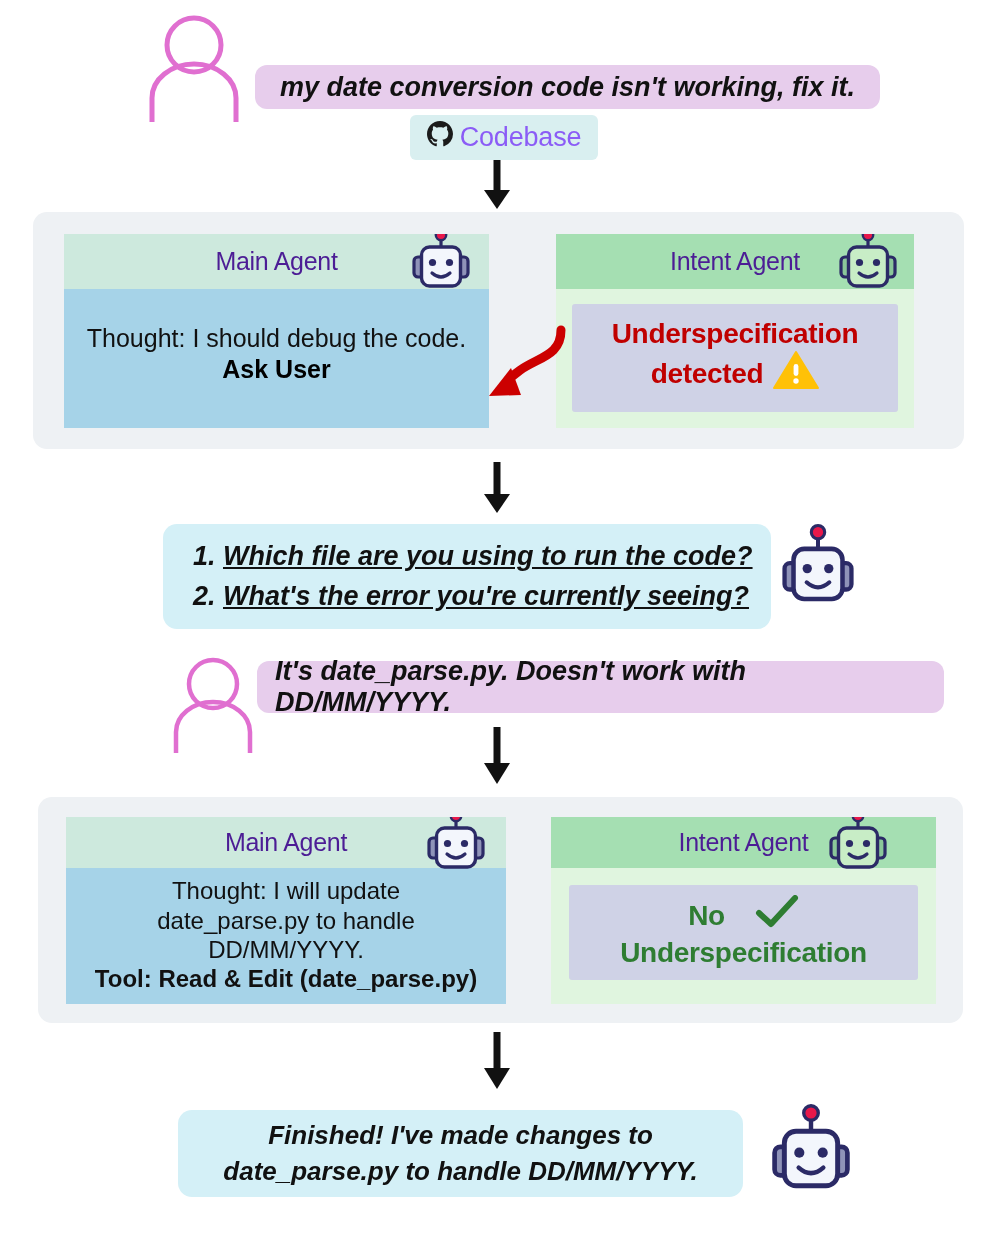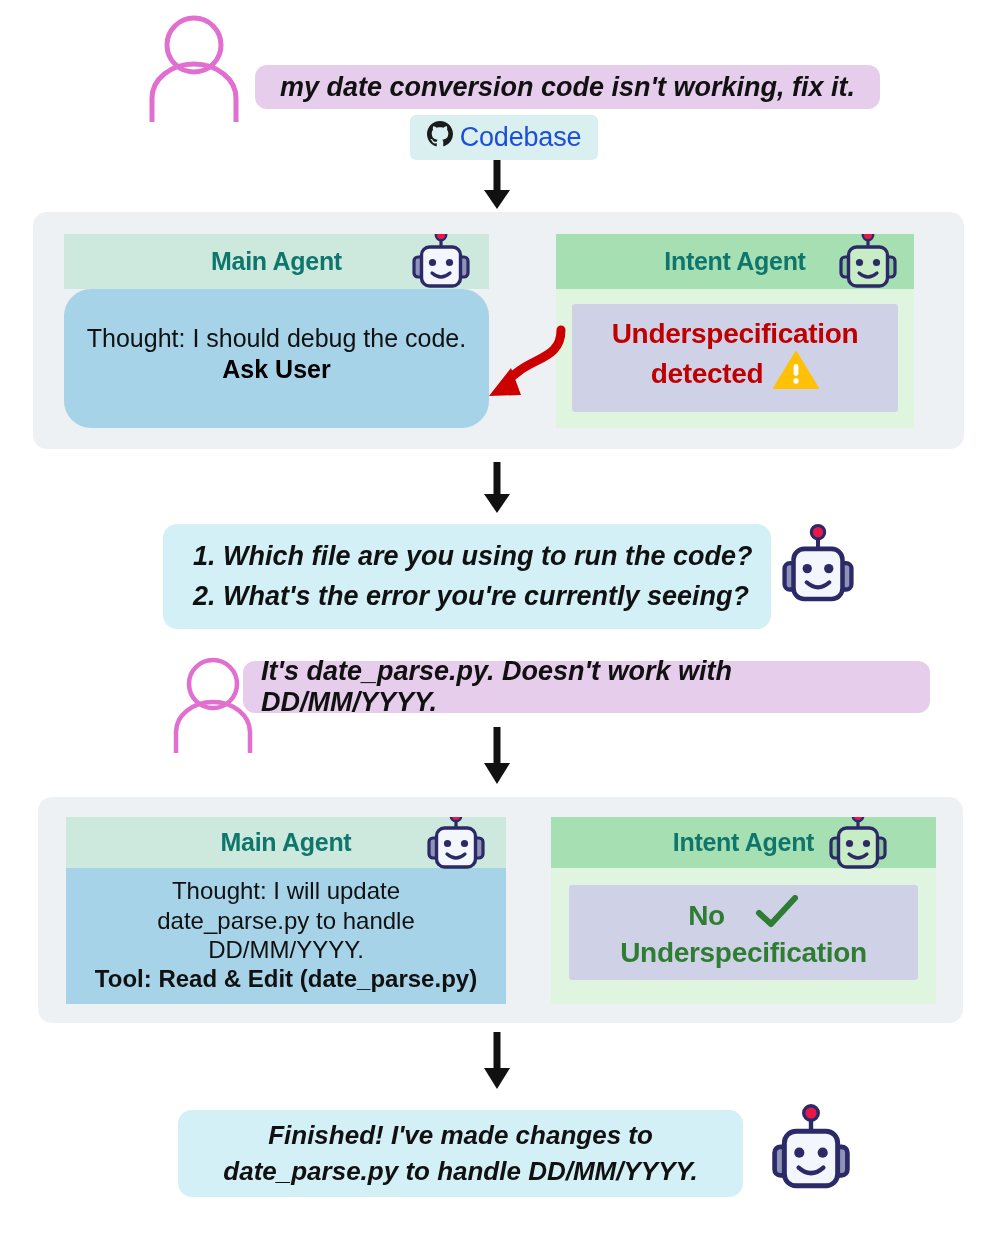--- a/index.html
+++ b/index.html
@@ -53,21 +53,21 @@
     background: #d9eff0;
     border-radius: 6px;
     display: flex;
     align-items: center;
     justify-content: center;
     gap: 7px;
     box-sizing: border-box;
     padding: 3px 12px;
     font-size: 27px;
     letter-spacing: -0.2px;
-    color: #1d4ed8;
+    color: #8b5cf6;
   }
 
   
   .arrow-down svg { display:block; }
 
   
   .panel-group {
     background: #eef1f4;
     border-radius: 14px;
     box-sizing: border-box;
@@ -79,24 +79,24 @@
     overflow: hidden;
   }
   .card-header {
     display: flex;
     align-items: center;
     justify-content: center;
     position: relative;
     box-sizing: border-box;
   }
   .card-header .title {
-    font-weight: bold;
+    font-weight: normal;
     font-size: 25px;
     letter-spacing: -0.3px;
-    color: #0f766e;
+    color: #4c1d95;
   }
   .card-header .bot {
     position: absolute;
   }
   .main-header { background: #cde9dd; }
   .intent-header { background: #a5dfb2; }
   .main-body {
     background: #a6d3e8;
     flex: 1;
     box-sizing: border-box;
@@ -203,21 +203,21 @@
             <circle cx="36" cy="9" r="5.2" fill="#e8184a" stroke="#2b2a66" stroke-width="2.4"></circle>
             <rect x="9" y="31" width="10" height="20" rx="4" fill="#8f93b8" stroke="#2b2a66" stroke-width="3.2"></rect>
             <rect x="53" y="31" width="10" height="20" rx="4" fill="#8f93b8" stroke="#2b2a66" stroke-width="3.2"></rect>
             <rect x="16.5" y="21" width="39" height="39" rx="8" fill="#f3f6fc" stroke="#2b2a66" stroke-width="3.4"></rect>
             <circle cx="27.5" cy="36.5" r="3.6" fill="#2b2a66"></circle>
             <circle cx="44.5" cy="36.5" r="3.6" fill="#2b2a66"></circle>
             <path d="M27 47 q9 8 18 0" fill="none" stroke="#2b2a66" stroke-width="3.2" stroke-linecap="round"></path>
           </svg>
         </span>
       </div>
-      <div class="main-body" style="padding:10px 8px 20px;border-radius:27px;">
+      <div class="main-body" style="padding:10px 8px 20px;">
         <div>Thought: I should debug the code.</div>
         <div class="ask-user">Ask User</div>
       </div>
     </div>
 
     <div class="card" style="left:523px; top:22px; width:358px; height:194px;">
       <div class="card-header intent-header" style="height:55px;">
         <span class="title">Intent Agent</span>
         <span class="bot" style="right:10px; top:-8px;">
           <svg width="72" height="72" viewBox="0 0 72 72">
@@ -259,21 +259,21 @@
     </div>
   </div>
 
   <div class="abs arrow-down" style="left:482px; top:462px;">
     <svg width="30" height="52" viewBox="0 0 30 52">
       <line x1="15" y1="0" x2="15" y2="36" stroke="#111" stroke-width="7"></line>
       <polygon points="2,32 28,32 15,51" fill="#111"></polygon>
     </svg>
   </div>
 
-  <div class="abs bubble-agent" style="left:163px; top:524px; width:608px; height:105px; justify-content:flex-start; padding-left:30px;">
+  <div class="abs bubble-agent" style="left:163px; top:524px; width:608px; height:105px; justify-content:flex-start; padding-left:30px;text-decoration:underline;">
     <div class="qlist">
       <span class="qrow">
         <span class="qnum">1.</span><span>Which file are you using to run the code?</span>
       </span>
       <span class="qrow">
         <span class="qnum">2.</span><span>What's the error you're currently seeing?</span>
       </span>
     </div>
   </div>
 
@@ -290,21 +290,21 @@
     </svg>
   </div>
 
   <div class="abs user-icon" style="left:172px; top:655px;">
     <svg width="82" height="100" viewBox="0 0 82 100">
       <circle cx="41" cy="29" r="24" fill="none" stroke="#e06fd0" stroke-width="4.5"></circle>
       <path d="M4 98 L4 77 A37 30 0 0 1 78 77 L78 98" fill="none" stroke="#e06fd0" stroke-width="4.5"></path>
     </svg>
   </div>
 
-  <div class="abs bubble-user" style="left:243px; top:661px; width:687px; height:52px; font-size:27px;">
+  <div class="abs bubble-user" style="left:257px; top:661px; width:687px; height:52px; font-size:27px;">
     <span>It's date_parse.py. Doesn't work with DD/MM/YYYY.</span>
   </div>
 
   <div class="abs arrow-down" style="left:482px; top:727px;">
     <svg width="30" height="58" viewBox="0 0 30 58">
       <line x1="15" y1="0" x2="15" y2="40" stroke="#111" stroke-width="7"></line>
       <polygon points="2,36 28,36 15,57" fill="#111"></polygon>
     </svg>
   </div>
 

